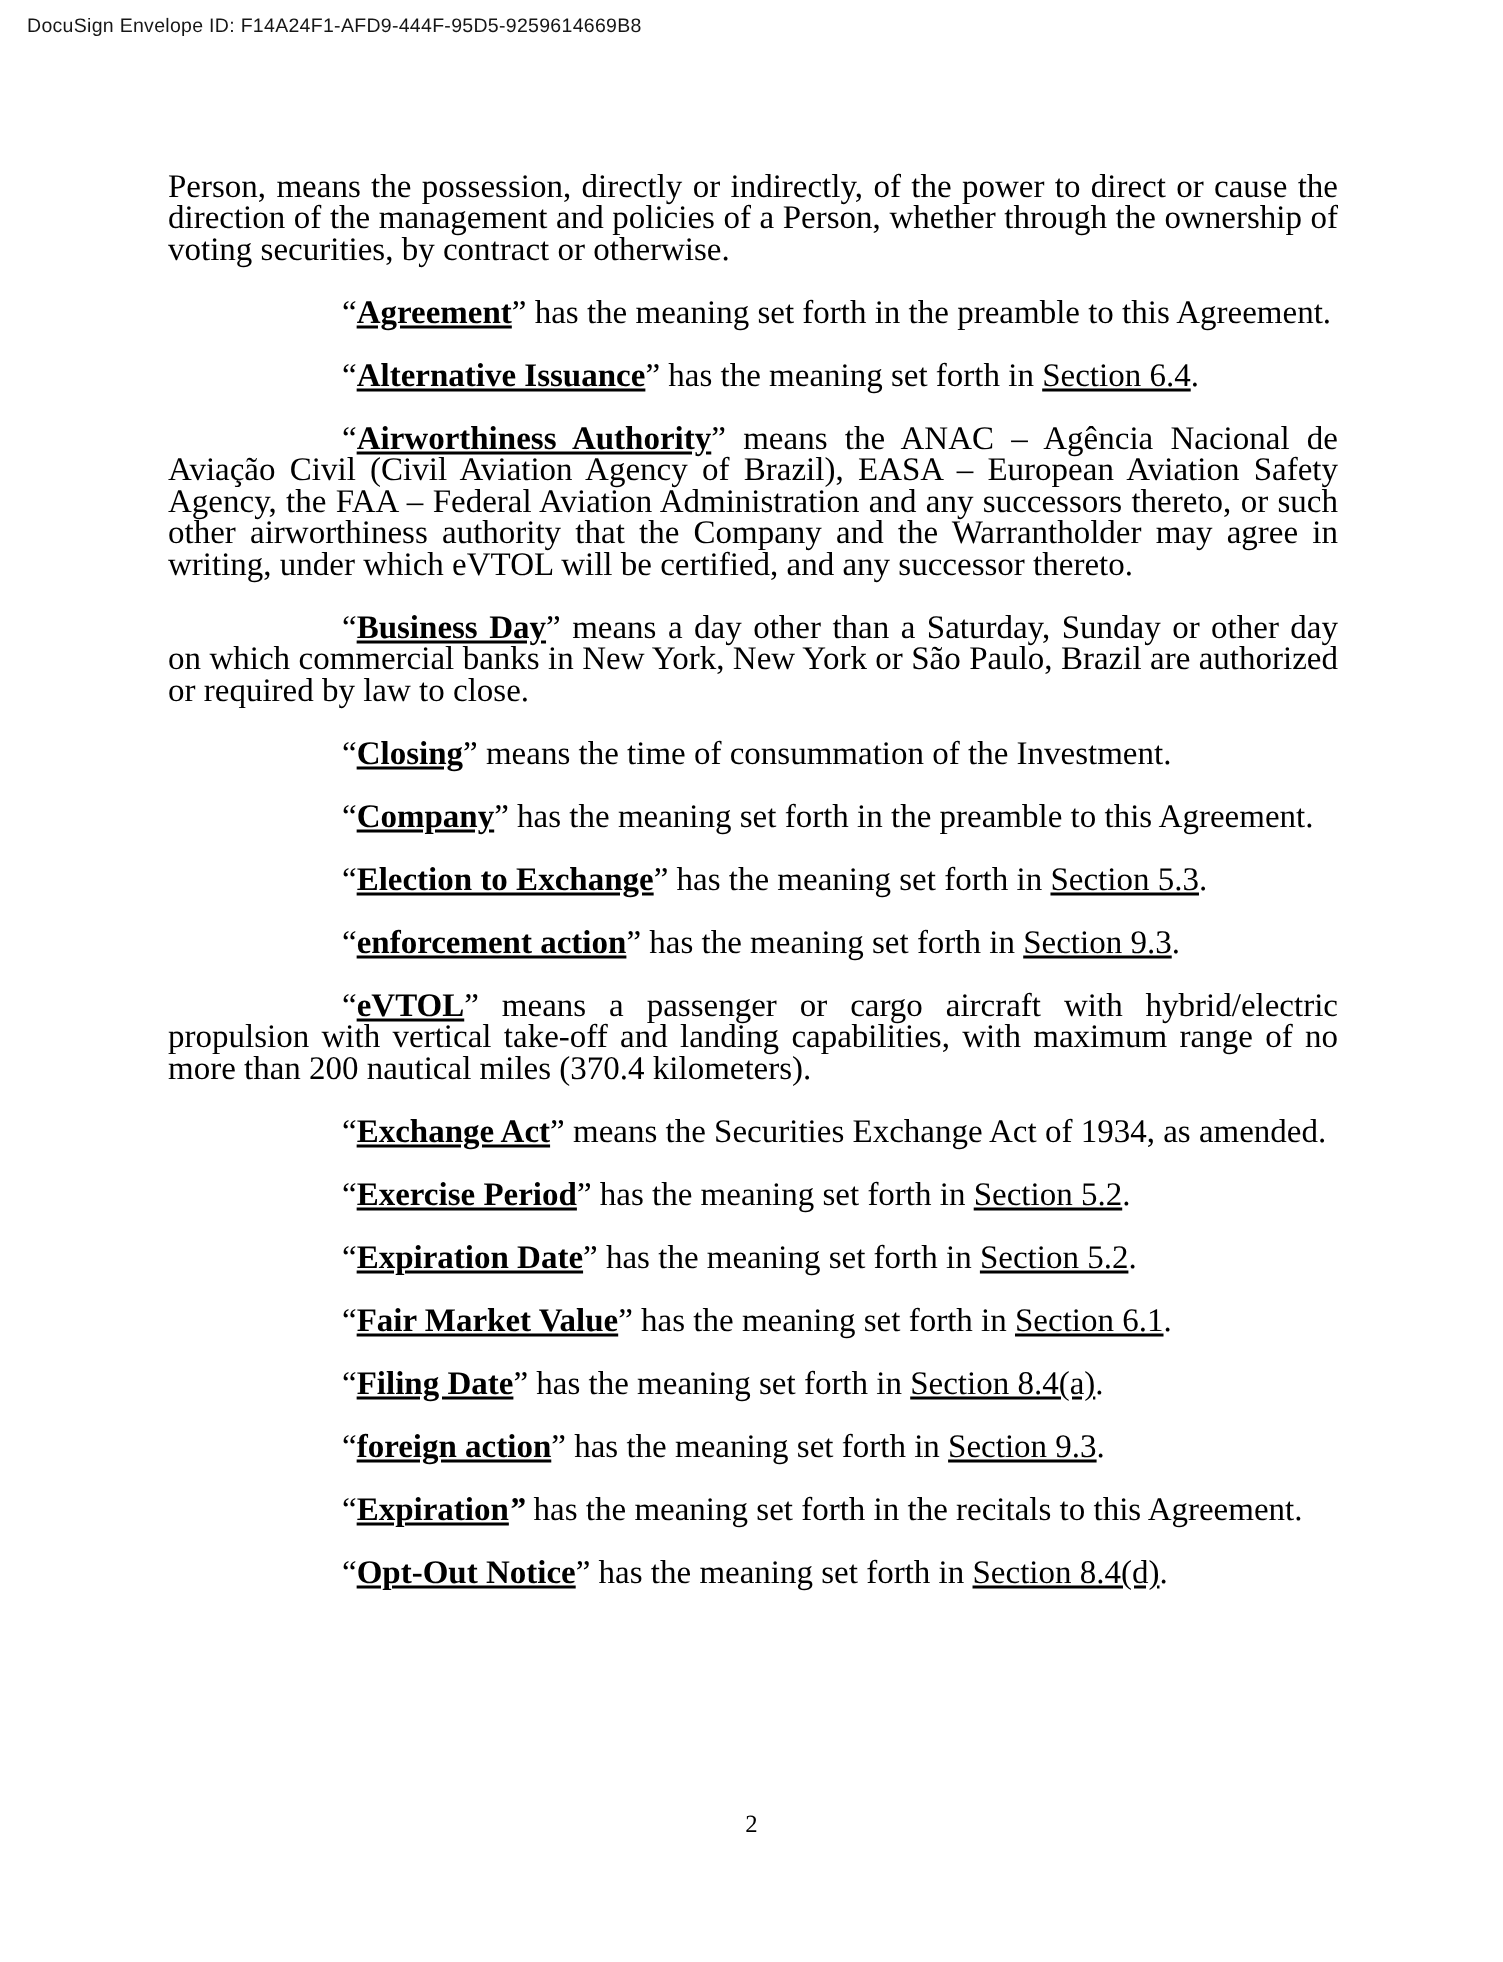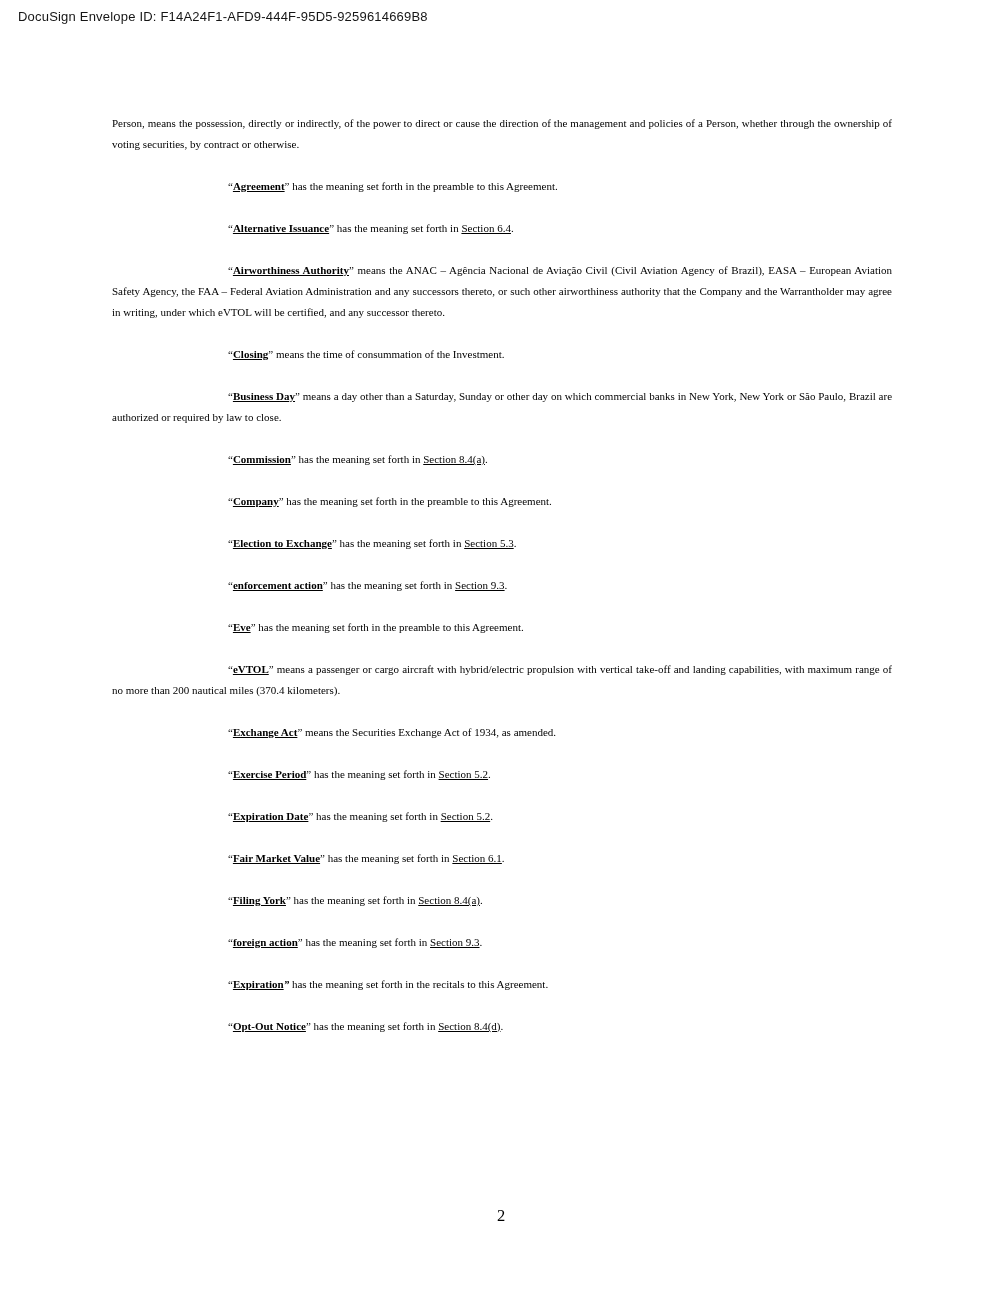--- a/index.html
+++ b/index.html
@@ -23,21 +23,21 @@
     white-space: nowrap;
   }
   .doc-body {
     position: absolute;
     left: 112px;
     top: 113px;
     width: 780px;
   }
   .para {
     margin: 0 0 21px 0;
-    font-size: 11px;
+    font-size: 22px;
     line-height: 21px;
     text-align: justify;
   }
   .def { text-indent: 116px; }
   .term {
     font-weight: bold;
     text-decoration: underline;
   }
   .term-suffix {
     font-weight: bold;
@@ -59,33 +59,31 @@
 
 <div class="page">
   <div class="envelope-header">DocuSign Envelope ID: F14A24F1-AFD9-444F-95D5-9259614669B8</div>
 
   <div class="doc-body">
     <p class="para intro">Person, means the possession, directly or indirectly, of the power to direct or cause the direction of the management and policies of a Person, whether through the ownership of voting securities, by contract or otherwise.</p>
     <div id="definitions">
         <p class="para def"><span>“</span><span class="term">Agreement</span><span>” has the meaning set forth in the preamble to this Agreement.</span></p>
         <p class="para def"><span>“</span><span class="term">Alternative Issuance</span><span>” has the meaning set forth in </span><span class="secref">Section 6.4</span><span>.</span></p>
         <p class="para def"><span>“</span><span class="term">Airworthiness Authority</span><span>” means the ANAC – Agência Nacional de Aviação Civil (Civil Aviation Agency of Brazil), EASA – European Aviation Safety Agency, the FAA – Federal Aviation Administration and any successors thereto, or such other airworthiness authority that the Company and the Warrantholder may agree in writing, under which eVTOL will be certified, and any successor thereto.</span></p>
+        <p class="para def"><span>“</span><span class="term">Business Day</span><span>” means a day other than a Saturday, Sunday or other day on which commercial banks in New York, New York or São Paulo, Brazil are authorized or required by law to close.</span></p>
         <p class="para def"><span>“</span><span class="term">Closing</span><span>” means the time of consummation of the Investment.</span></p>
-        <p class="para def"><span>“</span><span class="term">Business Day</span><span>” means a day other than a Saturday, Sunday or other day on which commercial banks in New York, New York or São Paulo, Brazil are authorized or required by law to close.</span></p>
-        <p class="para def"><span>“</span><span class="term">Commission</span><span>” has the meaning set forth in </span><span class="secref">Section 8.4(a)</span><span>.</span></p>
         <p class="para def"><span>“</span><span class="term">Company</span><span>” has the meaning set forth in the preamble to this Agreement.</span></p>
         <p class="para def"><span>“</span><span class="term">Election to Exchange</span><span>” has the meaning set forth in </span><span class="secref">Section 5.3</span><span>.</span></p>
         <p class="para def"><span>“</span><span class="term">enforcement action</span><span>” has the meaning set forth in </span><span class="secref">Section 9.3</span><span>.</span></p>
-        <p class="para def"><span>“</span><span class="term">Eve</span><span>” has the meaning set forth in the preamble to this Agreement.</span></p>
         <p class="para def"><span>“</span><span class="term">eVTOL</span><span>” means a passenger or cargo aircraft with hybrid/electric propulsion with vertical take-off and landing capabilities, with maximum range of no more than 200 nautical miles (370.4 kilometers).</span></p>
         <p class="para def"><span>“</span><span class="term">Exchange Act</span><span>” means the Securities Exchange Act of 1934, as amended.</span></p>
         <p class="para def"><span>“</span><span class="term">Exercise Period</span><span>” has the meaning set forth in </span><span class="secref">Section 5.2</span><span>.</span></p>
         <p class="para def"><span>“</span><span class="term">Expiration Date</span><span>” has the meaning set forth in </span><span class="secref">Section 5.2</span><span>.</span></p>
         <p class="para def"><span>“</span><span class="term">Fair Market Value</span><span>” has the meaning set forth in </span><span class="secref">Section 6.1</span><span>.</span></p>
-        <p class="para def"><span>“</span><span class="term">Filing York</span><span>” has the meaning set forth in </span><span class="secref">Section 8.4(a)</span><span>.</span></p>
+        <p class="para def"><span>“</span><span class="term">Filing Date</span><span>” has the meaning set forth in </span><span class="secref">Section 8.4(a)</span><span>.</span></p>
         <p class="para def"><span>“</span><span class="term">foreign action</span><span>” has the meaning set forth in </span><span class="secref">Section 9.3</span><span>.</span></p>
         <p class="para def"><span>“</span><span class="term">Expiration</span><span class="term-suffix">”</span><span> has the meaning set forth in the recitals to this Agreement.</span></p>
         <p class="para def"><span>“</span><span class="term">Opt-Out Notice</span><span>” has the meaning set forth in </span><span class="secref">Section 8.4(d)</span><span>.</span></p>
       </div>
   </div>
 
   <div class="page-number">2</div>
 </div>
 
 </body></html>

